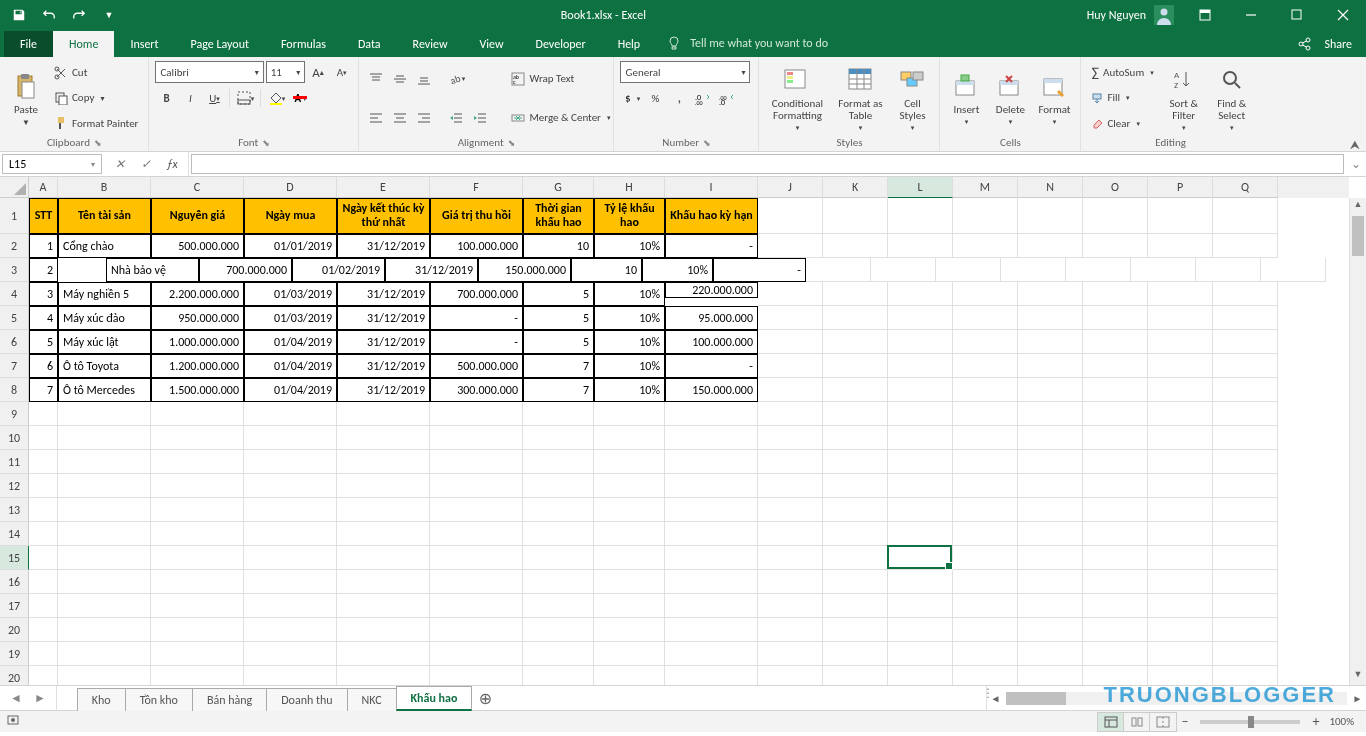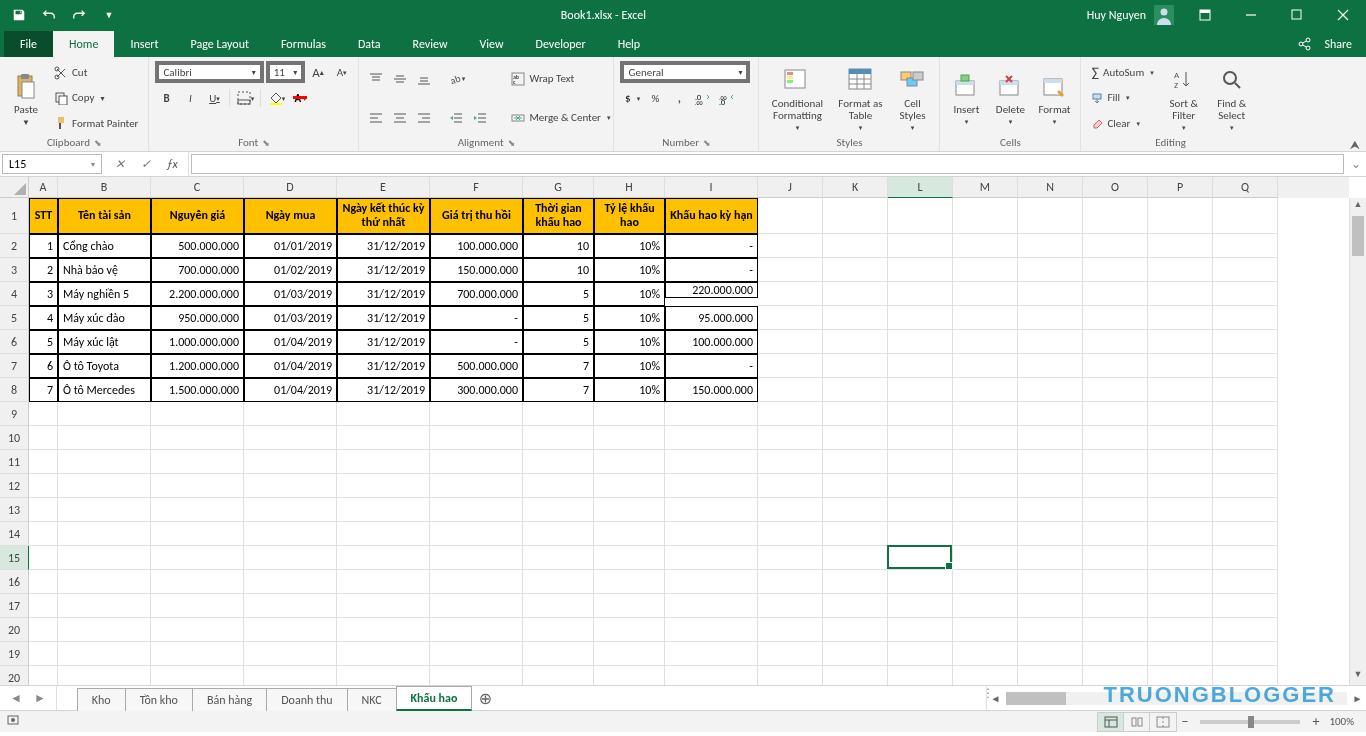--- a/index.html
+++ b/index.html
@@ -26,21 +26,21 @@
 
 .ribbon { background: #f3f3f3; height: 95px; border-bottom: 1px solid #d4d4d4; display: flex; font-size: 11px; color: #444; }
 .ribbon-group { border-right: 1px solid #e1e1e1; padding: 4px 6px 2px; display: flex; flex-direction: column; justify-content: space-between; }
 .ribbon-group .group-body { display: flex; gap: 4px; flex: 1; }
 .ribbon-group .group-label { text-align: center; font-size: 11px; color: #666; padding-top: 1px; display:flex; justify-content:center; align-items:center; gap:4px;}
 .ribbon-group .group-label .launcher { font-size: 9px; color:#888; cursor:pointer;}
 .r-btn-big { width: 40px; display: flex; flex-direction: column; align-items: center; justify-content: center; cursor: pointer; text-align:center; line-height:1.1; gap:2px;}
 .r-btn-big .ico { width: 32px; height: 32px; display:flex; align-items:center; justify-content:center; font-size:24px;}
 .r-stack { display: flex; flex-direction: column; justify-content: space-around; gap:2px;}
 .r-btn-sm { display: flex; align-items: center; gap: 4px; padding: 2px 4px; cursor: pointer; white-space:nowrap; height: 22px;}
-.r-select { border:4px solid #737373; background:#fff; padding:2px 4px; font-size:11px; height:22px; display:flex; align-items:center; justify-content:space-between;}
+.r-select { border:1px solid #737373; background:#fff; padding:2px 4px; font-size:11px; height:22px; display:flex; align-items:center; justify-content:space-between;}
 .r-row { display:flex; gap:2px; align-items:center;}
 .r-icon-btn { width:22px; height:22px; display:flex; align-items:center; justify-content:center; cursor:pointer; border:1px solid transparent;}
 .collapse-ribbon { position:absolute; right:6px; top:138px; font-size:12px; color:#666; cursor:pointer;}
 
 
 .name-formula-bar { height: 25px; border-bottom: 1px solid #d4d4d4; display:flex; align-items:stretch; background:#fff;}
 .name-box { width:100px; border:1px solid #bcbcbc; margin:2px; padding:2px 6px; font-size:12px; display:flex; align-items:center; justify-content:space-between; background:#fff;}
 .fx-buttons { display:flex; align-items:center; padding:0 4px; gap:2px; border-right:1px solid #e0e0e0;}
 .fx-btn { width:24px; display:flex; align-items:center; justify-content:center; color:#777; cursor:pointer; font-style:italic;}
 .formula-input { flex:1; border:1px solid #bcbcbc; margin:2px; padding:2px 6px; font-size:12px; background:#fff;}
@@ -155,20 +155,26 @@
   <div class="tab file">File</div>
   <div class="tab active">Home</div>
   <div class="tab">Insert</div>
   <div class="tab">Page Layout</div>
   <div class="tab">Formulas</div>
   <div class="tab">Data</div>
   <div class="tab">Review</div>
   <div class="tab">View</div>
   <div class="tab">Developer</div>
   <div class="tab">Help</div>
+  <div class="tellme">
+    <svg width="16" height="16">
+        <path fill="none" stroke="#d0e8da" d="M8 2a4 4 0 014 4c0 2-2 3-2 5H6c0-2-2-3-2-5a4 4 0 014-4zM6 12h4v2H6z"></path>
+      </svg>
+    <span>Tell me what you want to do</span>
+  </div>
   <div class="spacer"></div>
   <div class="share">
     <svg width="14" height="14">
         <circle cx="4" cy="7" r="2" fill="none" stroke="#fff"></circle>
         <circle cx="11" cy="3" r="2" fill="none" stroke="#fff"></circle>
         <circle cx="11" cy="11" r="2" fill="none" stroke="#fff"></circle>
         <path d="M5.5 6l4-2M5.5 8l4 2" stroke="#fff"></path>
       </svg>
     <span>Share</span>
   </div>
@@ -637,21 +643,21 @@
         <div class="cell" style="width: 65px; height: 24px;"></div>
         <div class="cell" style="width: 65px; height: 24px;"></div>
         <div class="cell" style="width: 65px; height: 24px;"></div>
         <div class="cell" style="width: 65px; height: 24px;"></div>
         <div class="cell" style="width: 65px; height: 24px;"></div>
         <div class="cell" style="width: 65px; height: 24px;"></div>
         <div class="cell" style="width: 65px; height: 24px;"></div>
       </div>
       <div class="row" style="top: 60px; height: 24px;">
         <div class="cell data-cell ar" style="width: 29px; height: 24px;">2</div>
-        <div class="cell data-cell al" style="width: 93px; height: 24px;">Nhà bảo vệ</div>
+        <div class="cell data-cell al" style="width: 93px; height: 24px; margin-left: 48px;">Nhà bảo vệ</div>
         <div class="cell data-cell ar" style="width: 93px; height: 24px;">700.000.000</div>
         <div class="cell data-cell ar" style="width: 93px; height: 24px;">01/02/2019</div>
         <div class="cell data-cell ar" style="width: 93px; height: 24px;">31/12/2019</div>
         <div class="cell data-cell ar" style="width: 93px; height: 24px;">150.000.000</div>
         <div class="cell data-cell ar" style="width: 71px; height: 24px;">10</div>
         <div class="cell data-cell ar" style="width: 71px; height: 24px;">10%</div>
         <div class="cell data-cell ar" style="width: 93px; height: 24px;">-</div>
         <div class="cell" style="width: 65px; height: 24px;"></div>
         <div class="cell" style="width: 65px; height: 24px;"></div>
         <div class="cell" style="width: 65px; height: 24px;"></div>

